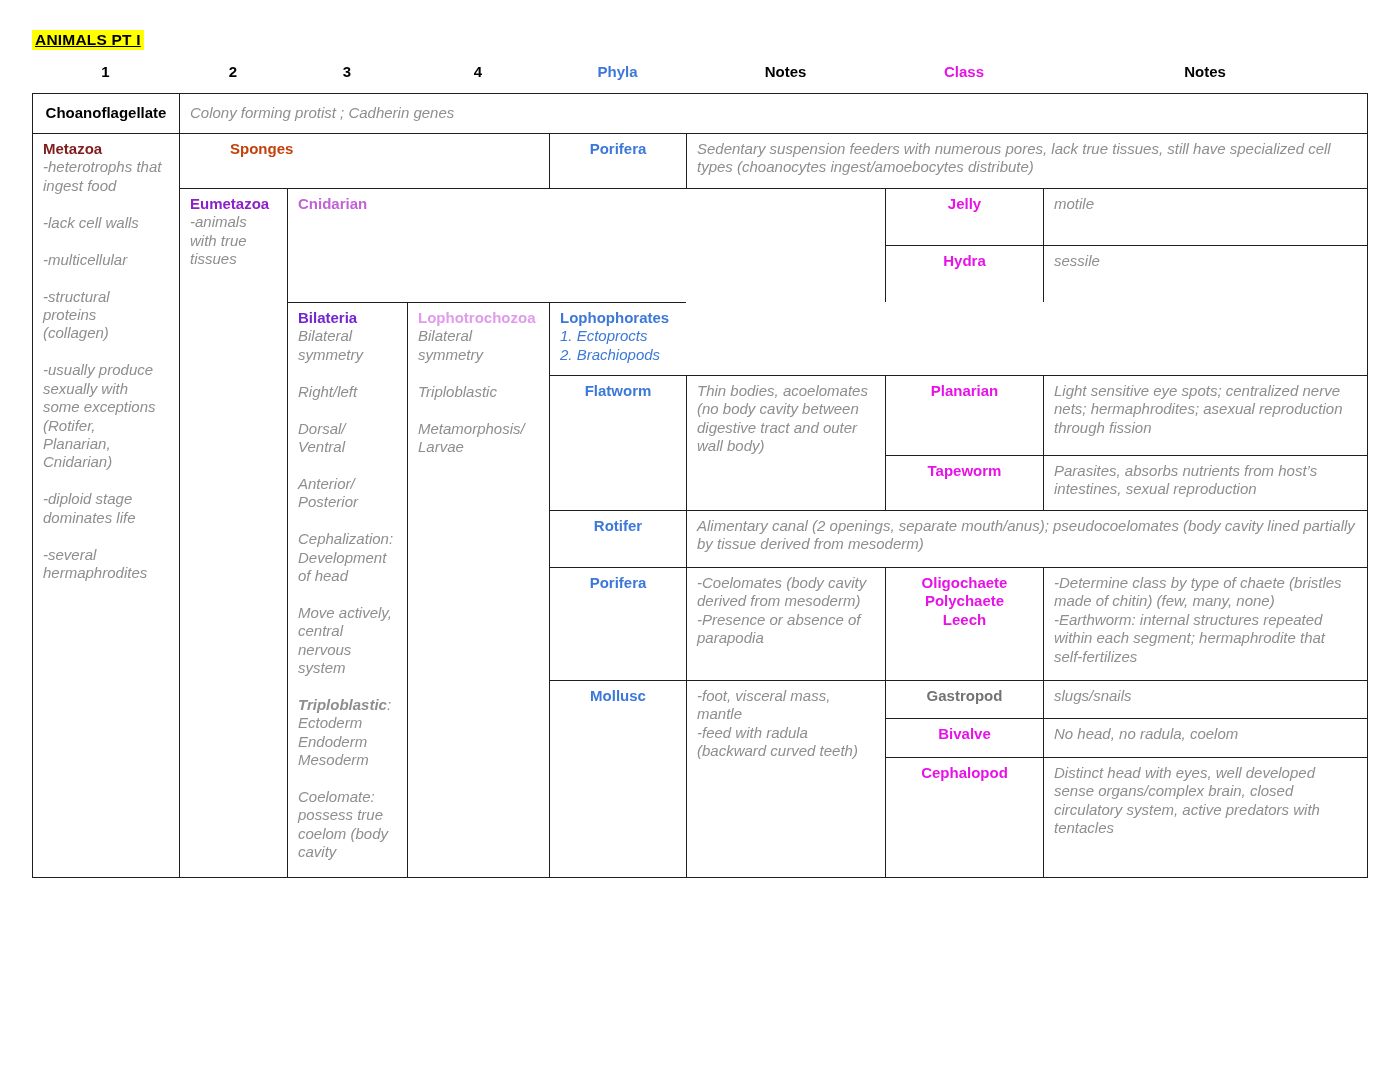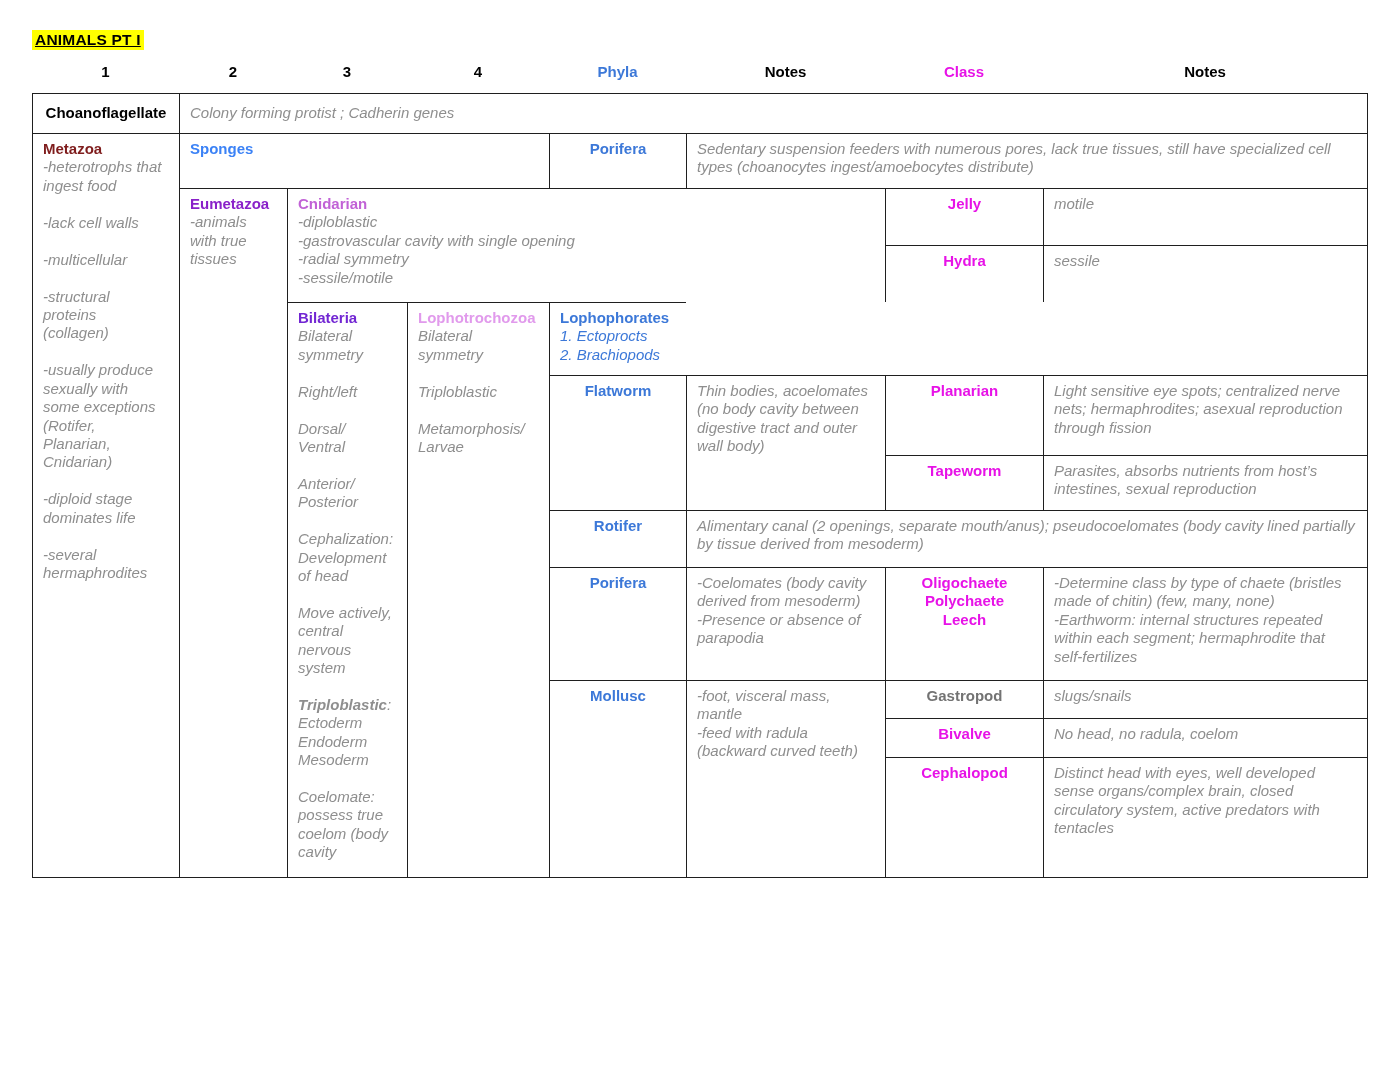--- a/index.html
+++ b/index.html
@@ -86,42 +86,38 @@
 Cnidarian)
 
 -diploid stage
 dominates life
 
 -several
 hermaphrodites</div>
     </div>
 
     <div class="cell" style="grid-column:2/5;grid-row:2">
-      <div class="h" style="color: #3b82f6;">Sponges</div>
+      <div class="h" style="color: #c2410c; margin-left: 40px;">Sponges</div>
     </div>
     <div class="cell c" style="grid-column:5;grid-row:2">
       <div class="h" style="color: rgb(60, 120, 216);">Porifera</div>
     </div>
     <div class="cell" style="grid-column:6/9;grid-row:2">
       <div class="notes">Sedentary suspension feeders with numerous pores, lack true tissues, still have specialized cell types (choanocytes ingest/amoebocytes distribute)</div>
     </div>
 
     <div class="cell" style="grid-column:2;grid-row:3/13">
       <div class="h" style="color: rgb(138, 33, 201);">Eumetazoa</div>
       <div class="notes">-animals
 with true
 tissues</div>
     </div>
 
     <div class="cell" style="grid-column:3/7;grid-row:3/5">
       <div class="h" style="color: rgb(193, 98, 214);">Cnidarian</div>
-      <div class="notes">-diploblastic
--gastrovascular cavity with single opening
--radial symmetry
--sessile/motile</div>
     </div>
     <div class="cell c" style="grid-column:7;grid-row:3">
       <div class="h" style="color: rgb(231, 18, 231);">Jelly</div>
     </div>
     <div class="cell" style="grid-column:8;grid-row:3">
       <div class="notes">motile</div>
     </div>
     <div class="cell c" style="grid-column:7;grid-row:4">
       <div class="h" style="color: rgb(231, 18, 231);">Hydra</div>
     </div>

